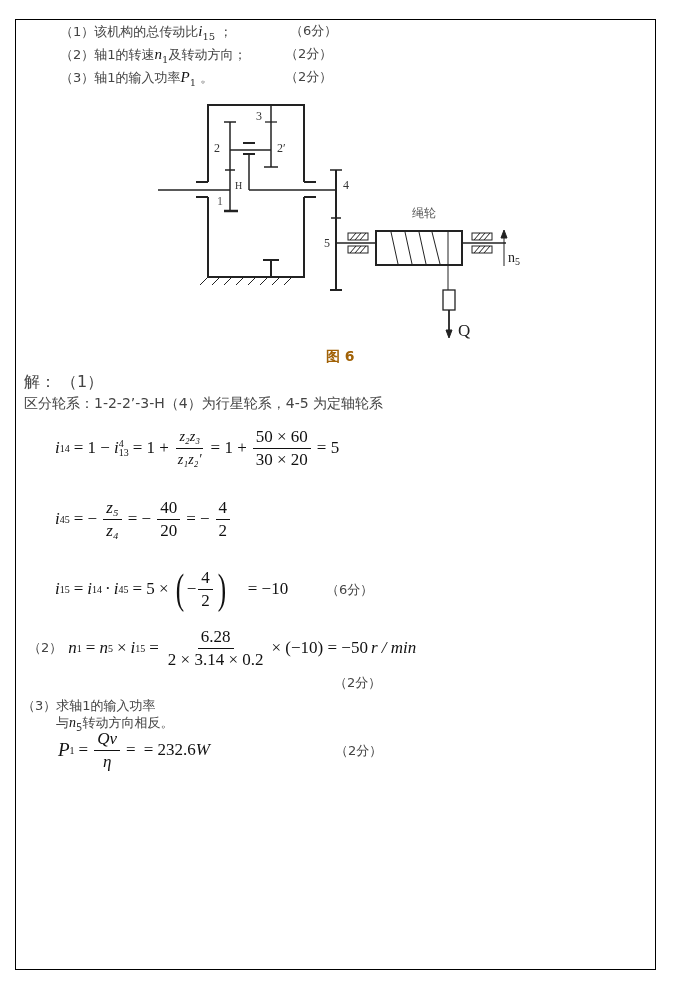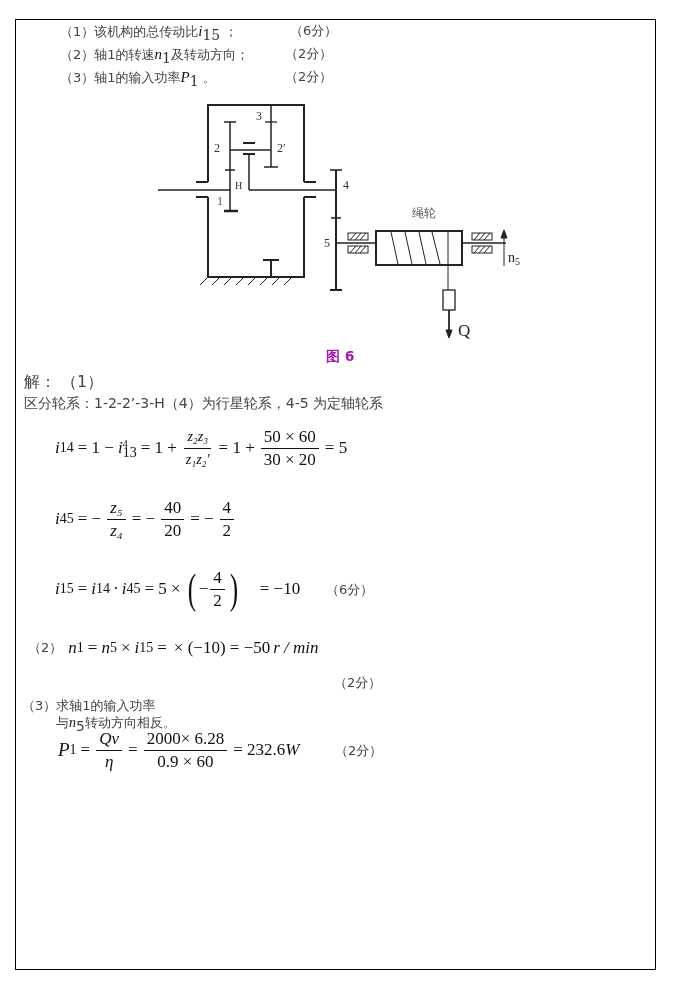--- a/index.html
+++ b/index.html
@@ -5,28 +5,28 @@
   html, body { margin:0; padding:0; background:#ffffff; }
   body { width:677px; height:987px; position:relative; overflow:hidden;
          font-family:"DejaVu Serif","Liberation Serif",serif; color:#1a1a1a; }
   .frame { position:absolute; left:15px; top:19px; width:641px; height:951px;
            border:1.5px solid #000; box-sizing:border-box; }
   .abs { position:absolute; white-space:nowrap; }
   .txt { font-size:14px; line-height:18px; color:#333; }
   .cn { font-family:"DejaVu Sans","Liberation Sans",sans-serif; font-size:13px; color:#444; }
   .math { font-family:"Liberation Serif","DejaVu Serif",serif; font-size:17px; color:#111; }
   .it { font-style:italic; }
-  .sub { font-size:14px; vertical-align:-4px; font-style:normal; }
+  .sub { font-size:10px; vertical-align:-4px; font-style:normal; }
   .sup { font-size:10px; vertical-align:7px; font-style:normal; }
   .frac { display:inline-flex; flex-direction:column; align-items:center; vertical-align:middle; margin:0 2px; }
   .frac .num { border-bottom:1px solid #111; padding:0 3px 1px 3px; line-height:20px; }
   .frac .den { padding:1px 3px 0 3px; line-height:20px; }
   .paren { font-size:42px; font-weight:100; vertical-align:middle; line-height:40px; transform:scaleX(0.6); display:inline-block; }
   .score { font-family:"DejaVu Sans","Liberation Sans",sans-serif; font-size:13px; color:#444; }
-  .caption { font-family:"DejaVu Sans","Liberation Sans",sans-serif; font-weight:bold; font-size:14px; color:#a21caf; }
+  .caption { font-family:"DejaVu Sans","Liberation Sans",sans-serif; font-weight:bold; font-size:14px; color:#a16207; }
   svg text { font-family:"Liberation Serif","DejaVu Serif",serif; }
 </style>
 </head>
 <body>
 
 <div class="frame"></div>
 
 <div class="abs txt" style="left:60px;top:22px;">
   <span class="cn">（1）</span><span class="cn">该机构的总传动比</span><span class="it math" style="font-size:15px">i</span><span class="sub">15</span><span class="cn"> ；</span>
 </div>
@@ -216,38 +216,38 @@
   <span class="cn" style="font-size:13px;margin-right:6px">（2）</span>
   <span class="it">n</span>
     <span class="sub">1</span>
   <span style="margin:0 4px">=</span>
   <span class="it">n</span>
     <span class="sub">5</span>
   <span style="margin:0 4px">×</span>
   <span class="it">i</span>
     <span class="sub">15</span>
   <span style="margin:0 4px">=</span>
+  <span class="frac">
+      <span class="num">6.28</span>
+      <span class="den">2 × 3.14 × 0.2</span>
+    </span>
   <span style="margin:0 3px">× (−10) = −50</span>
   <span class="it">r / min</span>
 </div>
 <div class="abs cn" style="left:56px;top:714px;font-size:13px;">
   <span>与</span><span class="it math" style="font-size:14px">n</span><span class="sub">5</span><span>转动方向相反。</span>
 </div>
 <div class="abs score" style="left:334px;top:674px;">（2分）</div>
 
 <div class="abs cn" style="left:22px;top:697px;font-size:13px;">（3）求轴1的输入功率</div>
 <div class="abs math" style="left:58px;top:727px;height:46px;display:flex;align-items:center;">
   <span class="it" style="font-size:19px">P</span>
     <span class="sub">1</span>
   <span style="margin:0 4px">=</span>
   <span class="frac it">
       <span class="num">Qv</span>
       <span class="den">η</span>
     </span>
   <span style="margin:0 4px">=</span>
-  <span class="frac">
-      <span class="num">2000× 6.28</span>
-      <span class="den">0.9 × 60</span>
-    </span>
   <span style="margin-left:4px">= 232.6</span>
     <span class="it">W</span>
 </div>
 <div class="abs score" style="left:335px;top:742px;">（2分）</div>
 
 </body></html>

